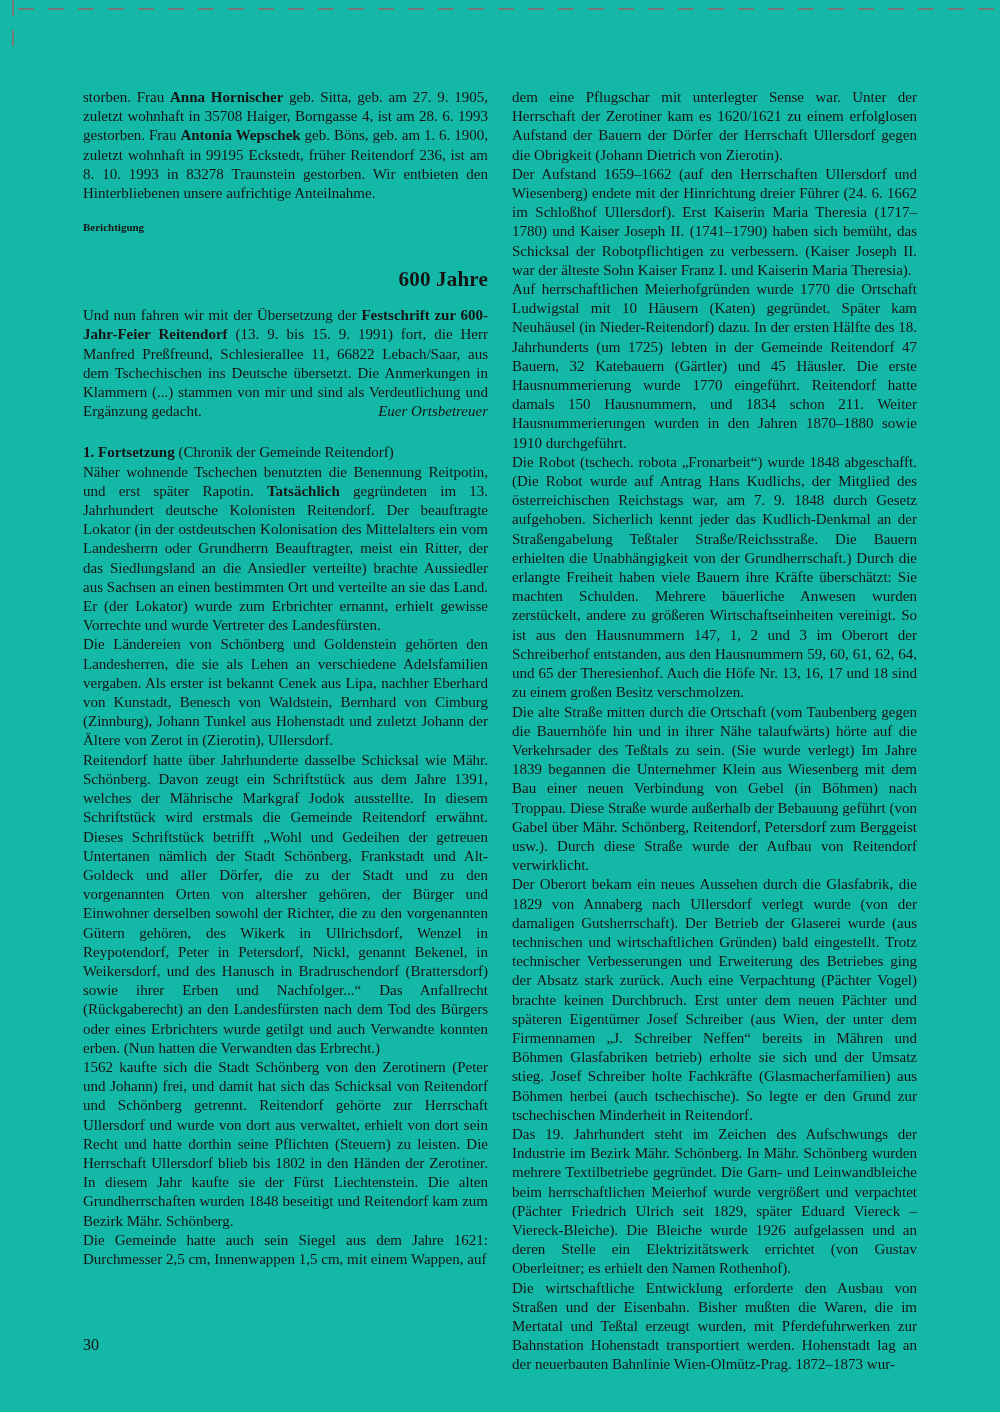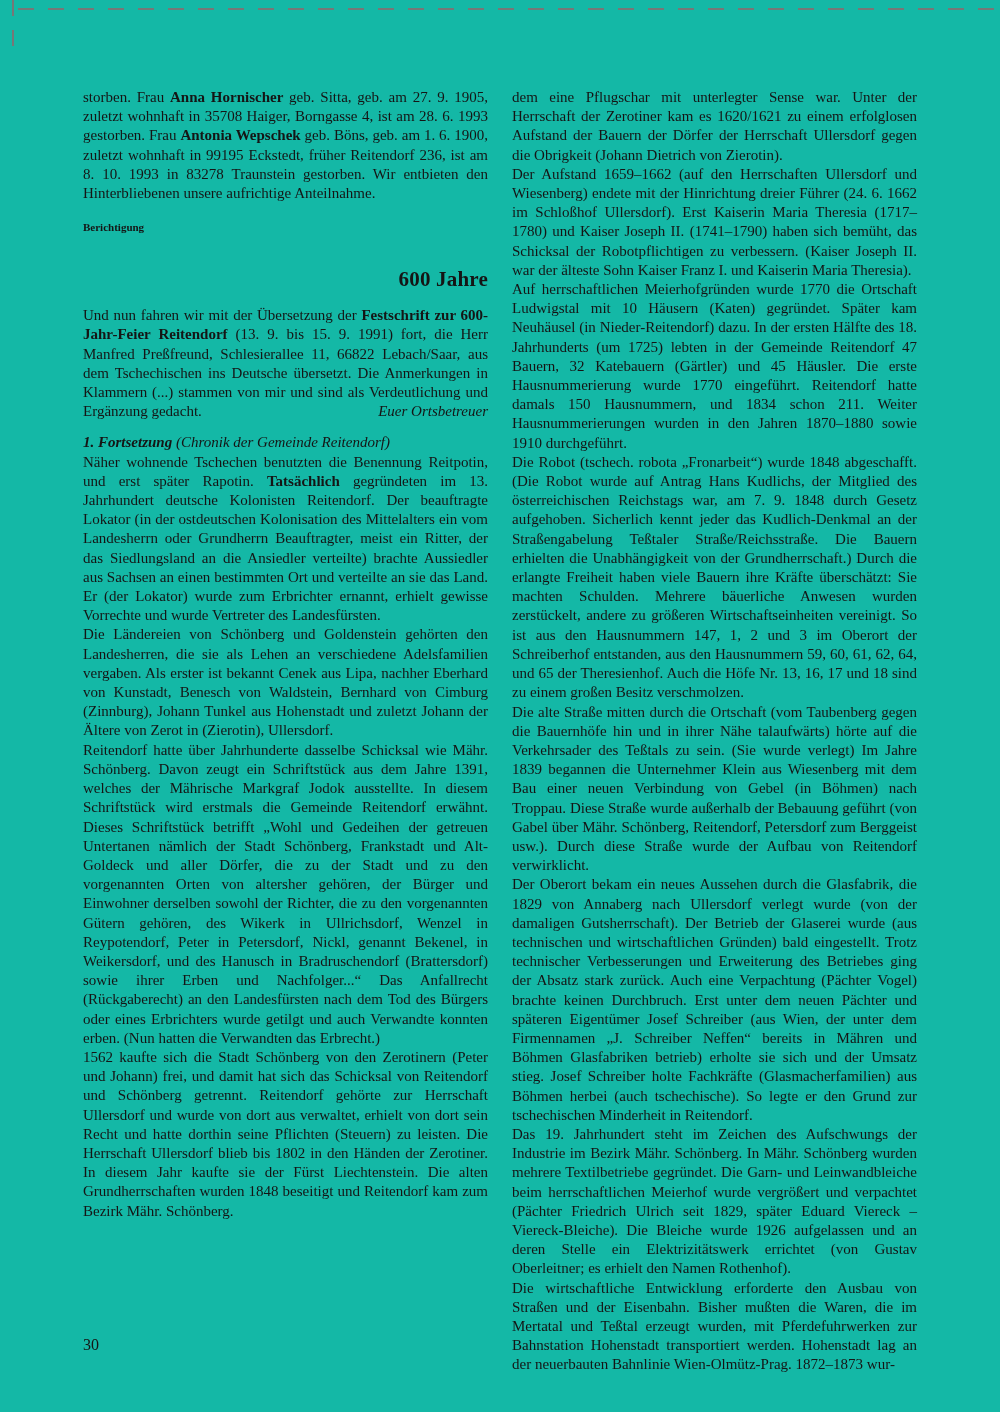--- a/index.html
+++ b/index.html
@@ -73,25 +73,26 @@
 <div class="page">
   <div class="crop-mark-top"></div>
   <div class="crop-mark-left"></div>
 
   <div class="columns">
     <div class="column">
         <p><span>storben. Frau </span><span class="bold">Anna Hornischer</span><span> geb. Sitta, geb. am 27. 9. 1905, zuletzt wohnhaft in 35708 Haiger, Borngasse 4, ist am 28. 6. 1993 gestorben. Frau </span><span class="bold">Antonia Wepschek</span><span> geb. Böns, geb. am 1. 6. 1900, zuletzt wohnhaft in 99195 Eckstedt, früher Reitendorf 236, ist am 8. 10. 1993 in 83278 Traunstein gestorben. Wir entbieten den Hinterbliebenen unsere aufrichtige Anteilnahme.</span></p>
         <h2><span class="bold">Berichtigung</span></h2>
         <h1><span class="bold">600 Jahre</span></h1>
         <p><span>Und nun fahren wir mit der Übersetzung der </span><span class="bold">Festschrift zur 600-Jahr-Feier Reitendorf</span><span> (13. 9. bis 15. 9. 1991) fort, die Herr Manfred Preßfreund, Schlesierallee 11, 66822 Lebach/Saar, aus dem Tschechischen ins Deutsche übersetzt. Die Anmerkungen in Klammern (...) stammen von mir und sind als Verdeutlichung und Ergänzung gedacht.</span><span class="italic pull-right">Euer Ortsbetreuer</span></p>
-        <p style="margin-top: 12px; font-style: italic;"><span class="bold">1. Fortsetzung</span><span> (Chronik der Gemeinde Reitendorf)</span></p>
+        <p style="margin-top: 22px;"><span class="bold">1. Fortsetzung</span><span> (Chronik der Gemeinde Reitendorf)</span></p>
         <p><span>Näher wohnende Tschechen benutzten die Benennung Reitpotin, und erst später Rapotin. </span><span class="bold">Tatsächlich</span><span> gegründeten im 13. Jahrhundert deutsche Kolonisten Reitendorf. Der beauftragte Lokator (in der ostdeutschen Kolonisation des Mittelalters ein vom Landesherrn oder Grundherrn Beauftragter, meist ein Ritter, der das Siedlungsland an die Ansiedler verteilte) brachte Aussiedler aus Sachsen an einen bestimmten Ort und verteilte an sie das Land. Er (der Lokator) wurde zum Erbrichter ernannt, erhielt gewisse Vorrechte und wurde Vertreter des Landesfürsten.</span></p>
         <p><span>Die Ländereien von Schönberg und Goldenstein gehörten den Landesherren, die sie als Lehen an verschiedene Adelsfamilien vergaben. Als erster ist bekannt Cenek aus Lipa, nachher Eberhard von Kunstadt, Benesch von Waldstein, Bernhard von Cimburg (Zinnburg), Johann Tunkel aus Hohenstadt und zuletzt Johann der Ältere von Zerot in (Zierotin), Ullersdorf.</span></p>
         <p><span>Reitendorf hatte über Jahrhunderte dasselbe Schicksal wie Mähr. Schönberg. Davon zeugt ein Schriftstück aus dem Jahre 1391, welches der Mährische Markgraf Jodok ausstellte. In diesem Schriftstück wird erstmals die Gemeinde Reitendorf erwähnt. Dieses Schriftstück betrifft „Wohl und Gedeihen der getreuen Untertanen nämlich der Stadt Schönberg, Frankstadt und Alt-Goldeck und aller Dörfer, die zu der Stadt und zu den vorgenannten Orten von altersher gehören, der Bürger und Einwohner derselben sowohl der Richter, die zu den vorgenannten Gütern gehören, des Wikerk in Ullrichsdorf, Wenzel in Reypotendorf, Peter in Petersdorf, Nickl, genannt Bekenel, in Weikersdorf, und des Hanusch in Bradruschendorf (Brattersdorf) sowie ihrer Erben und Nachfolger...“ Das Anfallrecht (Rückgaberecht) an den Landesfürsten nach dem Tod des Bürgers oder eines Erbrichters wurde getilgt und auch Verwandte konnten erben. (Nun hatten die Verwandten das Erbrecht.)</span></p>
         <p><span>1562 kaufte sich die Stadt Schönberg von den Zerotinern (Peter und Johann) frei, und damit hat sich das Schicksal von Reitendorf und Schönberg getrennt. Reitendorf gehörte zur Herrschaft Ullersdorf und wurde von dort aus verwaltet, erhielt von dort sein Recht und hatte dorthin seine Pflichten (Steuern) zu leisten. Die Herrschaft Ullersdorf blieb bis 1802 in den Händen der Zerotiner. In diesem Jahr kaufte sie der Fürst Liechtenstein. Die alten Grundherrschaften wurden 1848 beseitigt und Reitendorf kam zum Bezirk Mähr. Schönberg.</span></p>
+        <p><span>Die Gemeinde hatte auch sein Siegel aus dem Jahre 1621: Durchmesser 2,5 cm, Innenwappen 1,5 cm, mit einem Wappen, auf</span></p>
       </div>
     <div class="column">
         <p><span>dem eine Pflugschar mit unterlegter Sense war. Unter der Herrschaft der Zerotiner kam es 1620/1621 zu einem erfolglosen Aufstand der Bauern der Dörfer der Herrschaft Ullersdorf gegen die Obrigkeit (Johann Dietrich von Zierotin).</span></p>
         <p><span>Der Aufstand 1659–1662 (auf den Herrschaften Ullersdorf und Wiesenberg) endete mit der Hinrichtung dreier Führer (24. 6. 1662 im Schloßhof Ullersdorf). Erst Kaiserin Maria Theresia (1717–1780) und Kaiser Joseph II. (1741–1790) haben sich bemüht, das Schicksal der Robotpflichtigen zu verbessern. (Kaiser Joseph II. war der älteste Sohn Kaiser Franz I. und Kaiserin Maria Theresia).</span></p>
         <p><span>Auf herrschaftlichen Meierhofgründen wurde 1770 die Ortschaft Ludwigstal mit 10 Häusern (Katen) gegründet. Später kam Neuhäusel (in Nieder-Reitendorf) dazu. In der ersten Hälfte des 18. Jahrhunderts (um 1725) lebten in der Gemeinde Reitendorf 47 Bauern, 32 Katebauern (Gärtler) und 45 Häusler. Die erste Hausnummerierung wurde 1770 eingeführt. Reitendorf hatte damals 150 Hausnummern, und 1834 schon 211. Weiter Hausnummerierungen wurden in den Jahren 1870–1880 sowie 1910 durchgeführt.</span></p>
         <p><span>Die Robot (tschech. robota „Fronarbeit“) wurde 1848 abgeschafft. (Die Robot wurde auf Antrag Hans Kudlichs, der Mitglied des österreichischen Reichstags war, am 7. 9. 1848 durch Gesetz aufgehoben. Sicherlich kennt jeder das Kudlich-Denkmal an der Straßengabelung Teßtaler Straße/Reichsstraße. Die Bauern erhielten die Unabhängigkeit von der Grundherrschaft.) Durch die erlangte Freiheit haben viele Bauern ihre Kräfte überschätzt: Sie machten Schulden. Mehrere bäuerliche Anwesen wurden zerstückelt, andere zu größeren Wirtschaftseinheiten vereinigt. So ist aus den Hausnummern 147, 1, 2 und 3 im Oberort der Schreiberhof entstanden, aus den Hausnummern 59, 60, 61, 62, 64, und 65 der Theresienhof. Auch die Höfe Nr. 13, 16, 17 und 18 sind zu einem großen Besitz verschmolzen.</span></p>
         <p><span>Die alte Straße mitten durch die Ortschaft (vom Taubenberg gegen die Bauernhöfe hin und in ihrer Nähe talaufwärts) hörte auf die Verkehrsader des Teßtals zu sein. (Sie wurde verlegt) Im Jahre 1839 begannen die Unternehmer Klein aus Wiesenberg mit dem Bau einer neuen Verbindung von Gebel (in Böhmen) nach Troppau. Diese Straße wurde außerhalb der Bebauung geführt (von Gabel über Mähr. Schönberg, Reitendorf, Petersdorf zum Berggeist usw.). Durch diese Straße wurde der Aufbau von Reitendorf verwirklicht.</span></p>
         <p><span>Der Oberort bekam ein neues Aussehen durch die Glasfabrik, die 1829 von Annaberg nach Ullersdorf verlegt wurde (von der damaligen Gutsherrschaft). Der Betrieb der Glaserei wurde (aus technischen und wirtschaftlichen Gründen) bald eingestellt. Trotz technischer Verbesserungen und Erweiterung des Betriebes ging der Absatz stark zurück. Auch eine Verpachtung (Pächter Vogel) brachte keinen Durchbruch. Erst unter dem neuen Pächter und späteren Eigentümer Josef Schreiber (aus Wien, der unter dem Firmennamen „J. Schreiber Neffen“ bereits in Mähren und Böhmen Glasfabriken betrieb) erholte sie sich und der Umsatz stieg. Josef Schreiber holte Fachkräfte (Glasmacherfamilien) aus Böhmen herbei (auch tschechische). So legte er den Grund zur tschechischen Minderheit in Reitendorf.</span></p>
         <p><span>Das 19. Jahrhundert steht im Zeichen des Aufschwungs der Industrie im Bezirk Mähr. Schönberg. In Mähr. Schönberg wurden mehrere Textilbetriebe gegründet. Die Garn- und Leinwandbleiche beim herrschaftlichen Meierhof wurde vergrößert und verpachtet (Pächter Friedrich Ulrich seit 1829, später Eduard Viereck – Viereck-Bleiche). Die Bleiche wurde 1926 aufgelassen und an deren Stelle ein Elektrizitätswerk errichtet (von Gustav Oberleitner; es erhielt den Namen Rothenhof).</span></p>
         <p><span>Die wirtschaftliche Entwicklung erforderte den Ausbau von Straßen und der Eisenbahn. Bisher mußten die Waren, die im Mertatal und Teßtal erzeugt wurden, mit Pferdefuhrwerken zur Bahnstation Hohenstadt transportiert werden. Hohenstadt lag an der neuerbauten Bahnlinie Wien-Olmütz-Prag. 1872–1873 wur-</span></p>

